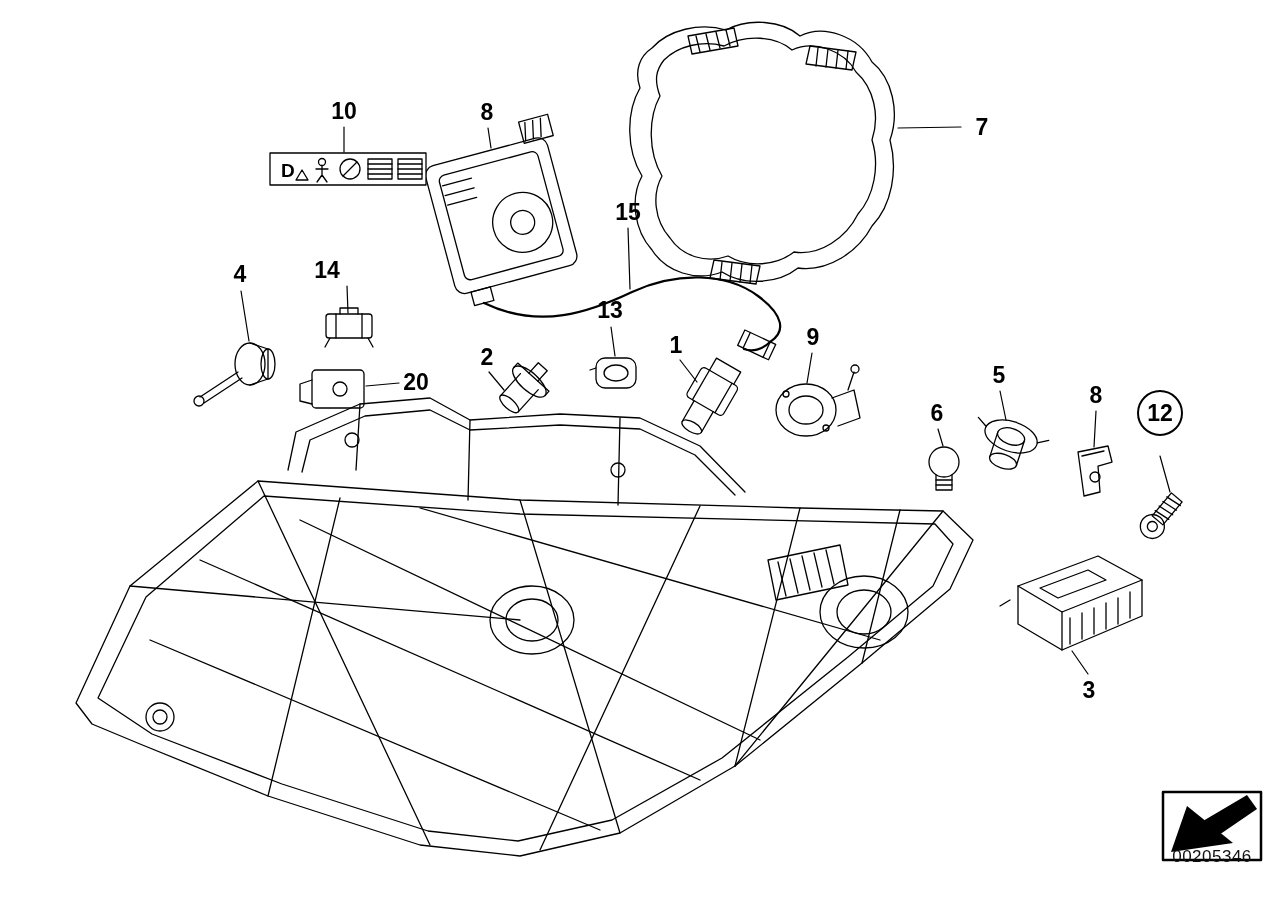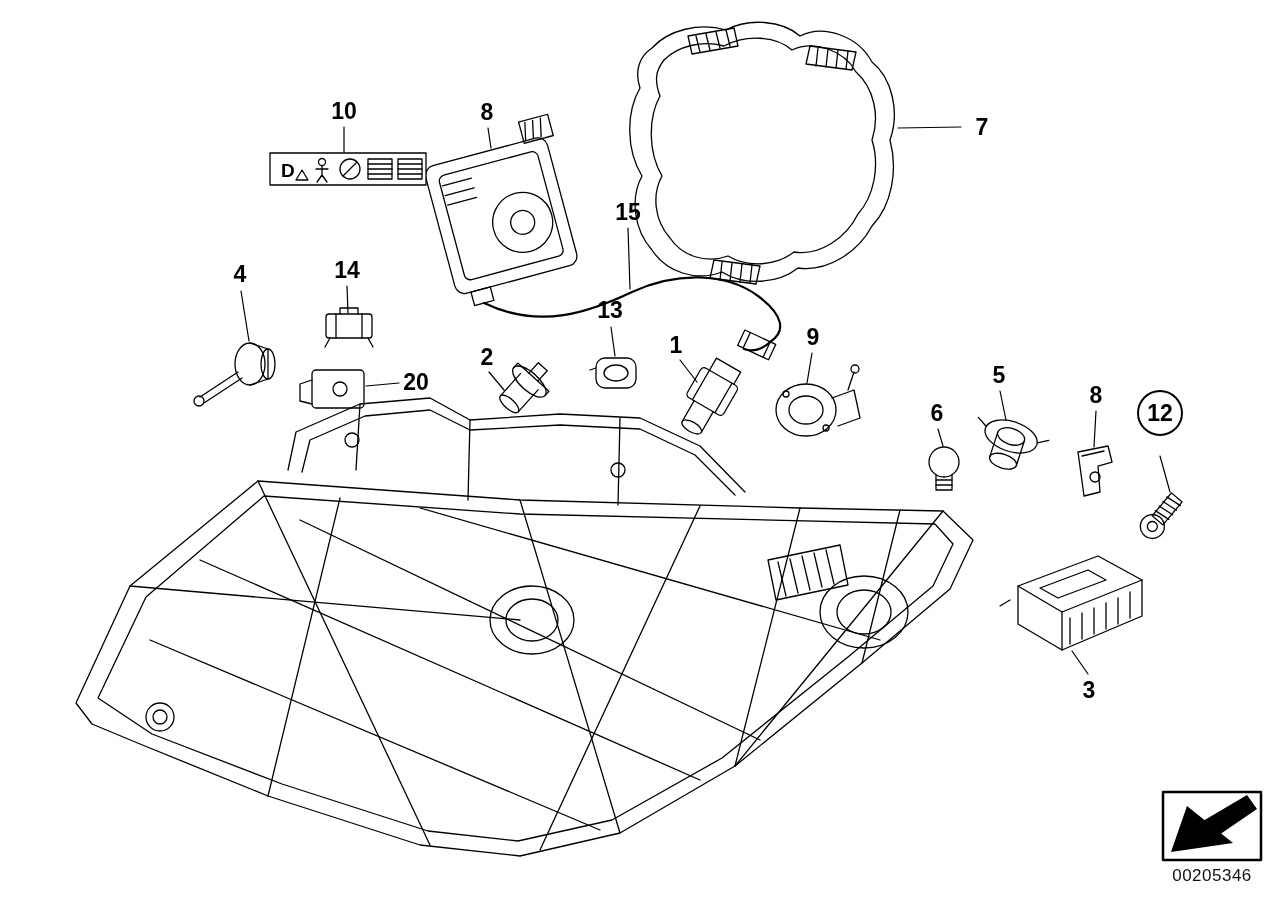--- a/index.html
+++ b/index.html
@@ -28,21 +28,21 @@
     height: 42px;
     border: 2.2px solid #000;
     border-radius: 50%;
     display: flex;
     align-items: center;
     justify-content: center;
   }
   .diagram-number {
     position: absolute;
     left: 1158px;
-    top: 866px;
+    top: 847px;
     width: 108px;
     text-align: center;
     font-family: "Liberation Sans", sans-serif;
     font-size: 17px;
     letter-spacing: 0.5px;
     color: #111;
   }
 </style>
 </head>
 <body>
@@ -268,19 +268,19 @@
   <div class="callout" style="left:240px;top:274px;">4</div>
   <div class="callout" style="left:999px;top:375px;">5</div>
   <div class="callout" style="left:937px;top:413px;">6</div>
   <div class="callout" style="left:982px;top:127px;">7</div>
   <div class="callout" style="left:487px;top:112px;">8</div>
   <div class="callout" style="left:813px;top:337px;">9</div>
   <div class="callout" style="left:344px;top:111px;text-align:center;">10</div>
   <div class="callout" style="left:1096px;top:395px;">8</div>
   <div class="callout circled" style="left:1160px;top:413px;">12</div>
   <div class="callout" style="left:610px;top:310px;text-align:center;">13</div>
-  <div class="callout" style="left:347px;top:270px;">14</div>
+  <div class="callout" style="left:327px;top:270px;">14</div>
   <div class="callout" style="left:628px;top:212px;">15</div>
   <div class="callout" style="left:416px;top:382px;">20</div>
 
   <div class="diagram-number">00205346</div>
 
 </div>
 
 </body></html>

